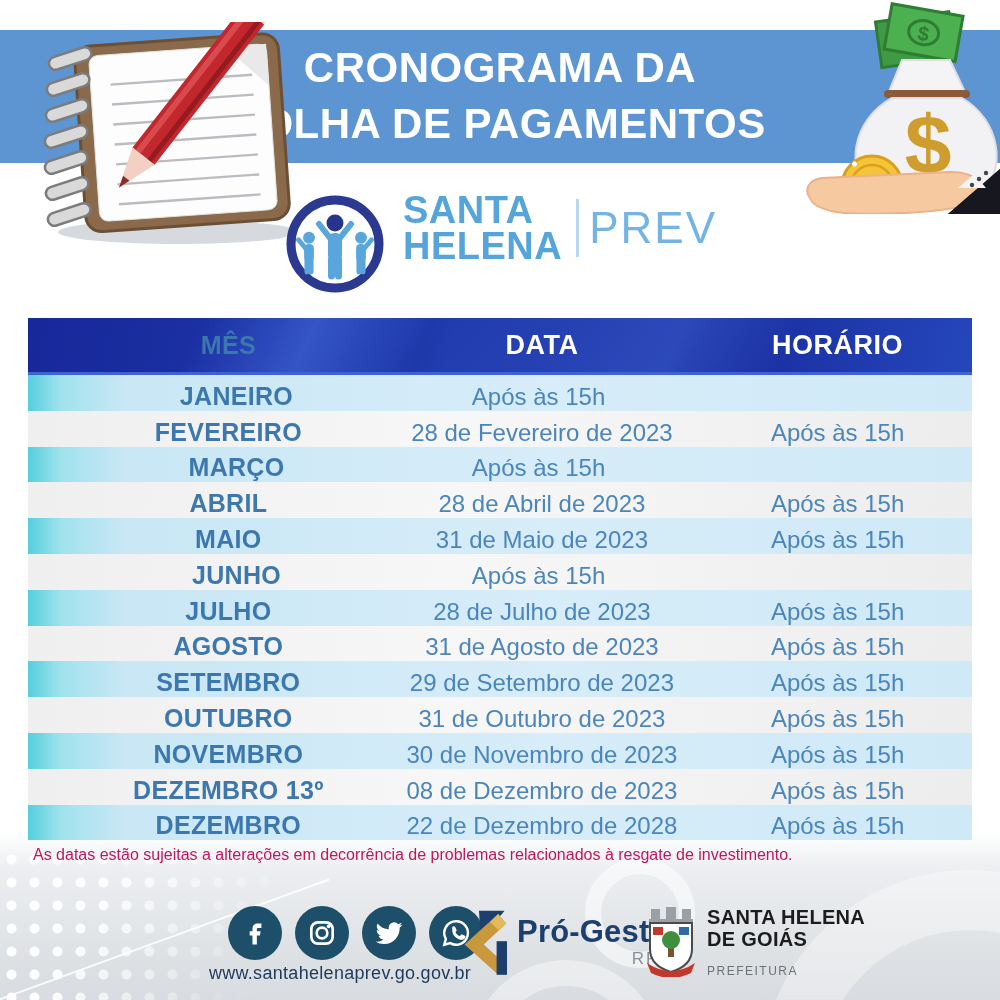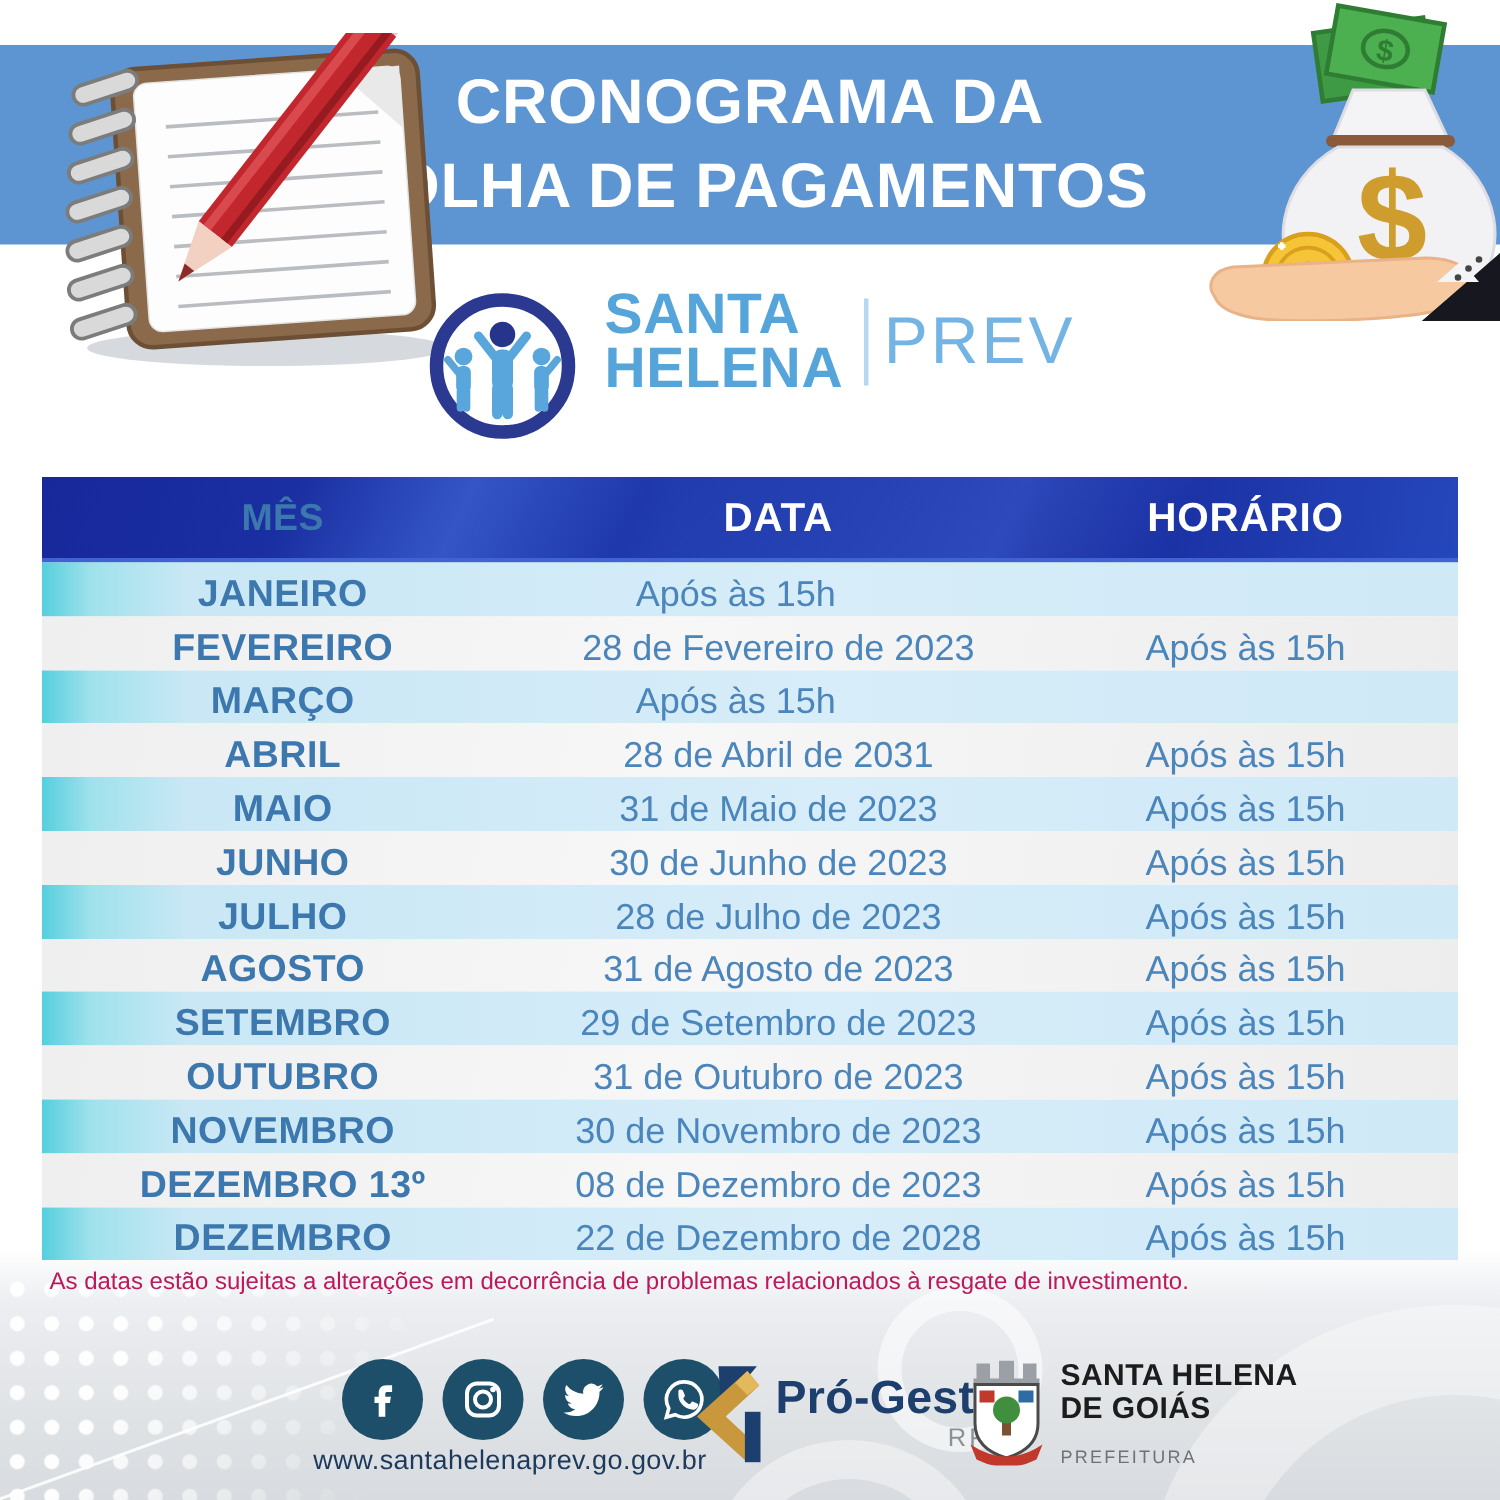--- a/index.html
+++ b/index.html
@@ -39,21 +39,21 @@
   .table{position:absolute;left:28px;top:318px;width:944px;}
   .thead{display:flex;height:54px;align-items:center;color:#ffffff;font-weight:bold;font-size:27px;letter-spacing:.5px;
     border-bottom:3px solid #3f63cf;
     background:
       linear-gradient(115deg, rgba(70,110,220,0) 18%, rgba(72,112,225,.55) 30%, rgba(20,40,150,0) 42%, rgba(72,112,225,.45) 68%, rgba(20,40,150,0) 80%),
       linear-gradient(100deg, #17289b 0%, #1f3aac 45%, #16289a 70%, #2547bc 100%);}
   .trow{display:flex;height:35.8px;align-items:flex-end;font-size:24px;color:#4a85bb;}
   .row-blue{background:linear-gradient(90deg, #55cfde 0%, #9fe2ec 3.5%, #c9e7f5 10%, #d7edf9 55%, #cfe9f7 100%);}
   .row-white{background:linear-gradient(100deg, #efeff0 0%, #f7f7f8 45%, #ededee 100%);}
   .cell{text-align:center;}
-  .c-mes{width:34%;font-weight:bold;font-size:25px;color:#3c78ad;letter-spacing:.3px;}
+  .c-mes{width:34%;font-weight:bold;font-size:25px;color:#3c78ad;letter-spacing:.3px;padding-left:48px;}
   .c-data{width:36%;}
   .c-hora{width:30%;}
 
   .disclaimer{position:absolute;left:33px;top:846px;width:930px;font-size:16px;color:#be185d;}
 
   
   .social{position:absolute;left:228px;top:906px;display:flex;gap:13px;}
   .social-circle{width:54px;height:54px;border-radius:50%;background:#1d4f6b;display:flex;align-items:center;justify-content:center;}
   .social-circle svg{width:32px;height:32px;}
   .site-url{position:absolute;left:200px;top:963px;width:280px;text-align:center;font-size:18px;color:#1d3a5c;letter-spacing:.3px;}
@@ -207,31 +207,30 @@
         <div class="cell c-mes">FEVEREIRO</div>
         <div class="cell c-data">28 de Fevereiro de 2023</div>
         <div class="cell c-hora">Após às 15h</div>
       </div>
         <div class="trow row-blue">
         <div class="cell c-mes">MARÇO</div>
         <div class="cell c-hora">Após às 15h</div>
       </div>
         <div class="trow row-white">
         <div class="cell c-mes">ABRIL</div>
-        <div class="cell c-data">28 de Abril de 2031</div>
+        <div class="cell c-data">28 de Abril de 2023</div>
         <div class="cell c-hora">Após às 15h</div>
       </div>
         <div class="trow row-blue">
         <div class="cell c-mes">MAIO</div>
         <div class="cell c-data">31 de Maio de 2023</div>
         <div class="cell c-hora">Após às 15h</div>
       </div>
         <div class="trow row-white">
         <div class="cell c-mes">JUNHO</div>
-        <div class="cell c-data">30 de Junho de 2023</div>
         <div class="cell c-hora">Após às 15h</div>
       </div>
         <div class="trow row-blue">
         <div class="cell c-mes">JULHO</div>
         <div class="cell c-data">28 de Julho de 2023</div>
         <div class="cell c-hora">Após às 15h</div>
       </div>
         <div class="trow row-white">
         <div class="cell c-mes">AGOSTO</div>
         <div class="cell c-data">31 de Agosto de 2023</div>

